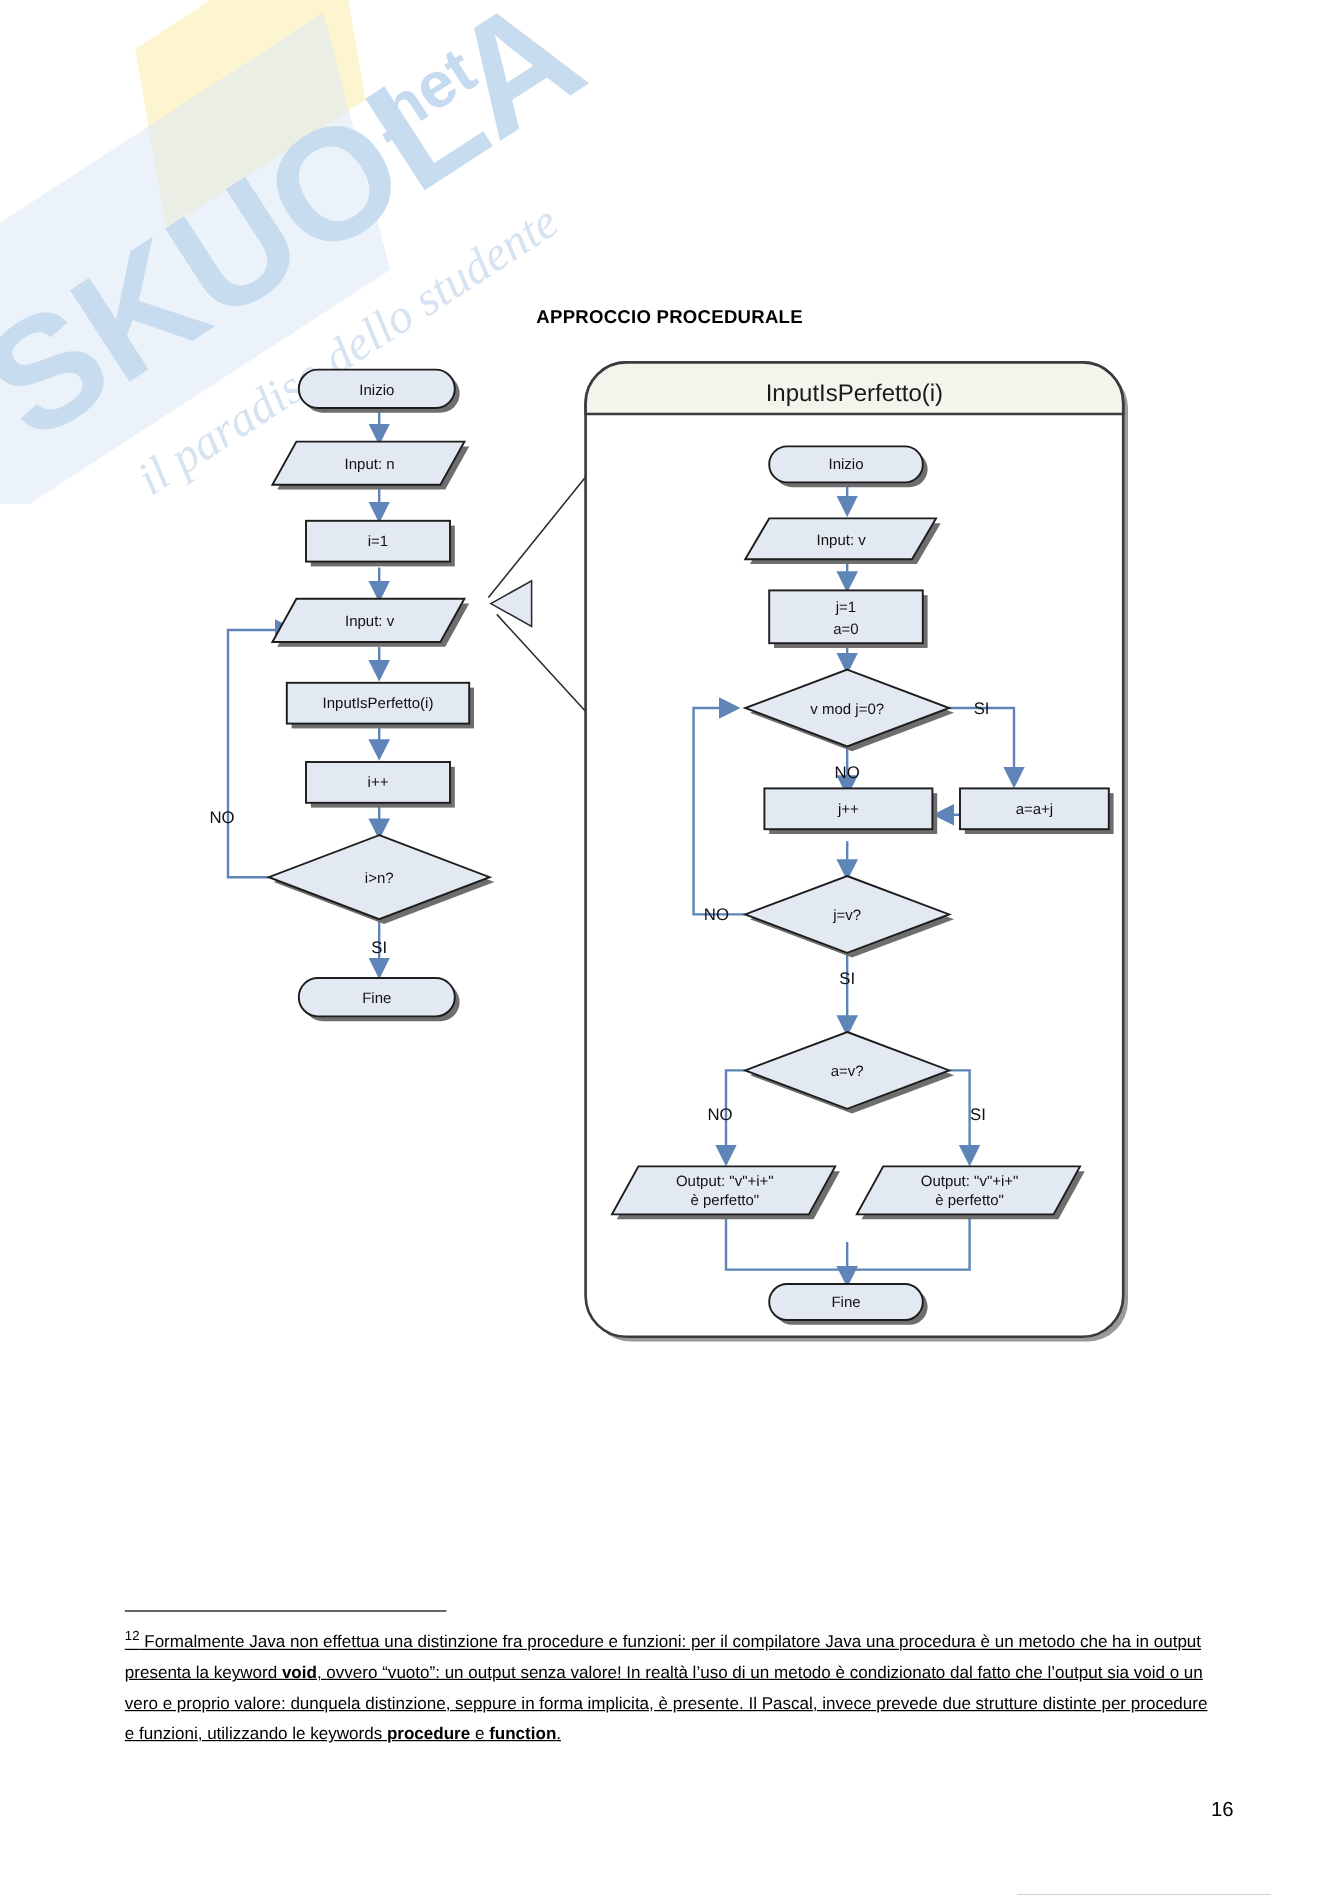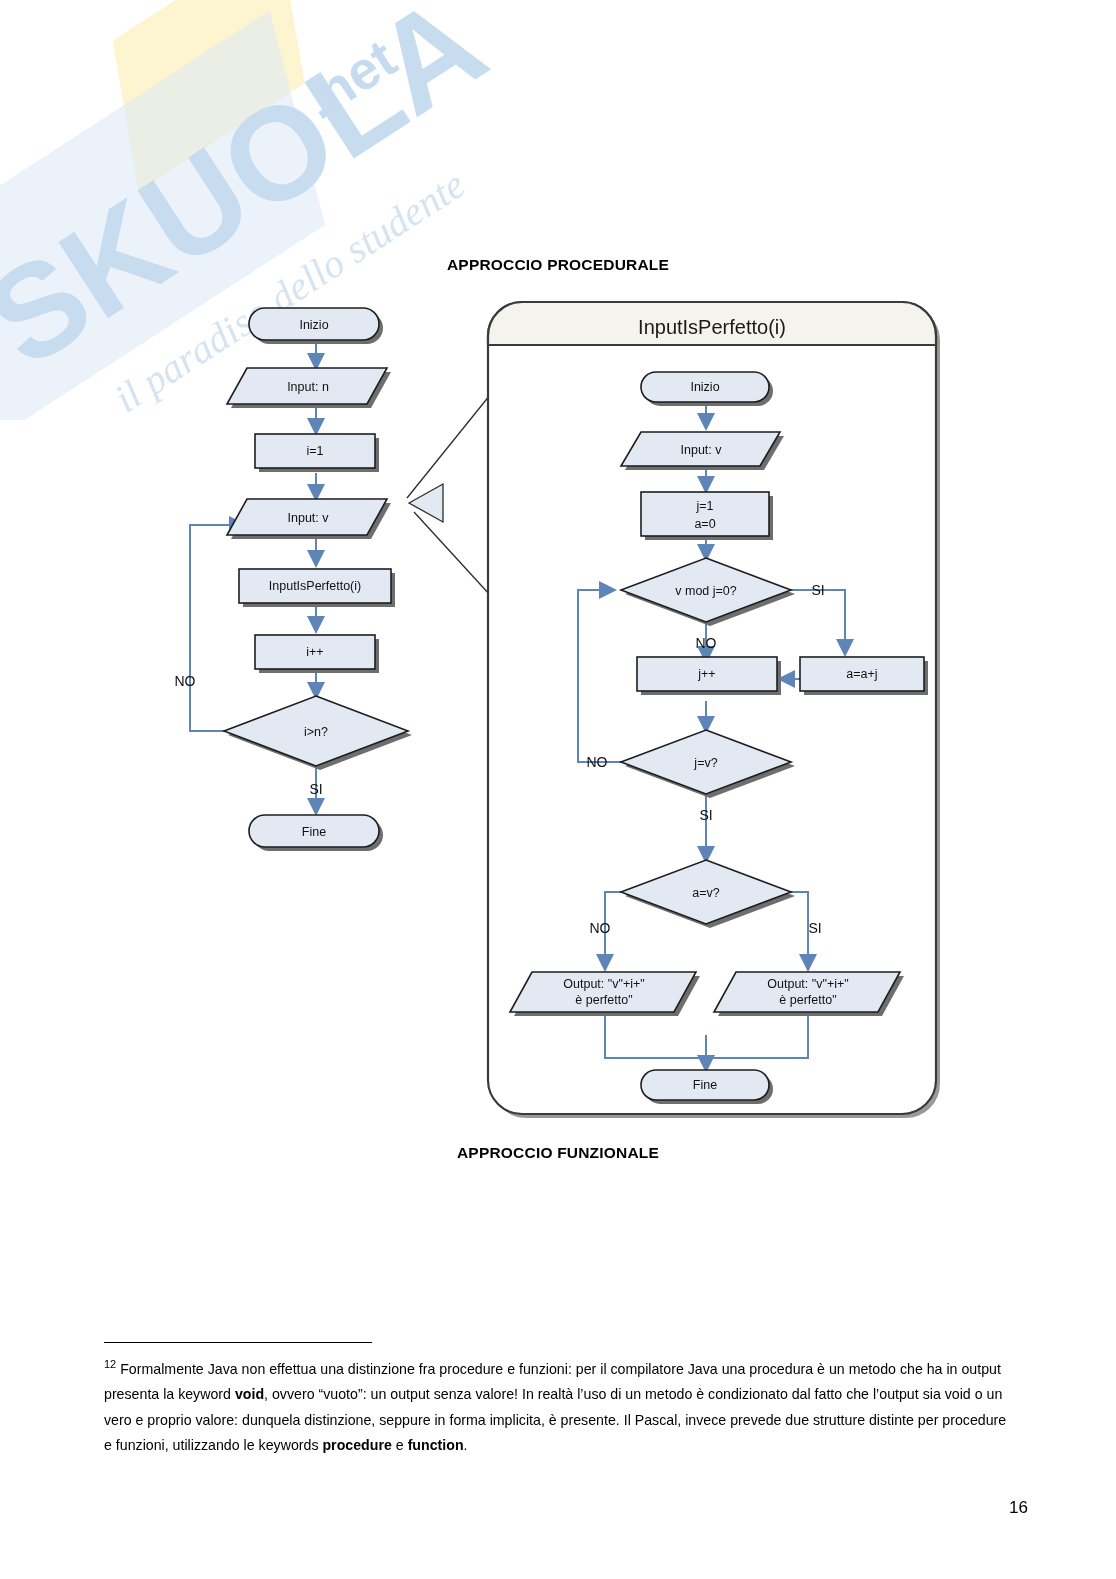--- a/index.html
+++ b/index.html
@@ -30,21 +30,21 @@
   .cap-bot{top:1144px;}
 
   
   .figure{position:absolute;left:0;top:290px;width:882px;height:840px;}
   .figure svg{position:absolute;left:0;top:0;}
 
   
   .fn-rule{position:absolute;left:104px;top:1342px;width:268px;height:0;border-top:1.6px solid #000;}
   .footnote{
     position:absolute;left:104px;top:1352px;width:905px;
-    font-size:14.2px;line-height:25.5px;color:#000;
+    font-size:14.2px;line-height:25.5px;color:#000;text-decoration:underline;
   }
   .footnote b{font-weight:bold;}
   .pgnum{position:absolute;right:88px;top:1498px;font-size:17px;color:#000;}
 </style>
 </head>
 <body>
 
 <div class="page">
 
   <div class="wm">
@@ -258,19 +258,18 @@
 
         <g>
           <rect class="sh" x="645" y="784" width="128" height="30" rx="15"></rect>
           <rect class="nf ns" x="641" y="780" width="128" height="30" rx="15"></rect>
           <text class="tx" x="705" y="799">Fine</text>
         </g>
       </g>
     </svg>
   </div>
 
-  <div class="caption cap-bot">APPROCCIO FUNZIONALE</div>
 
   <div class="fn-rule"></div>
   <div class="footnote"><sup>12</sup><span> Formalmente Java non effettua una distinzione fra procedure e funzioni: per il compilatore Java una procedura è un metodo che ha in output presenta la keyword </span><b>void</b><span>, ovvero “vuoto”: un output senza valore! In realtà l’uso di un metodo è condizionato dal fatto che l’output sia void o un vero e proprio valore: dunquela distinzione, seppure in forma implicita, è presente. Il Pascal, invece prevede due strutture distinte per procedure e funzioni, utilizzando le keywords </span><b>procedure</b><span> e </span><b>function</b><span>.</span></div>
 
   <div class="pgnum">16</div>
 </div>
 
 </body></html>

